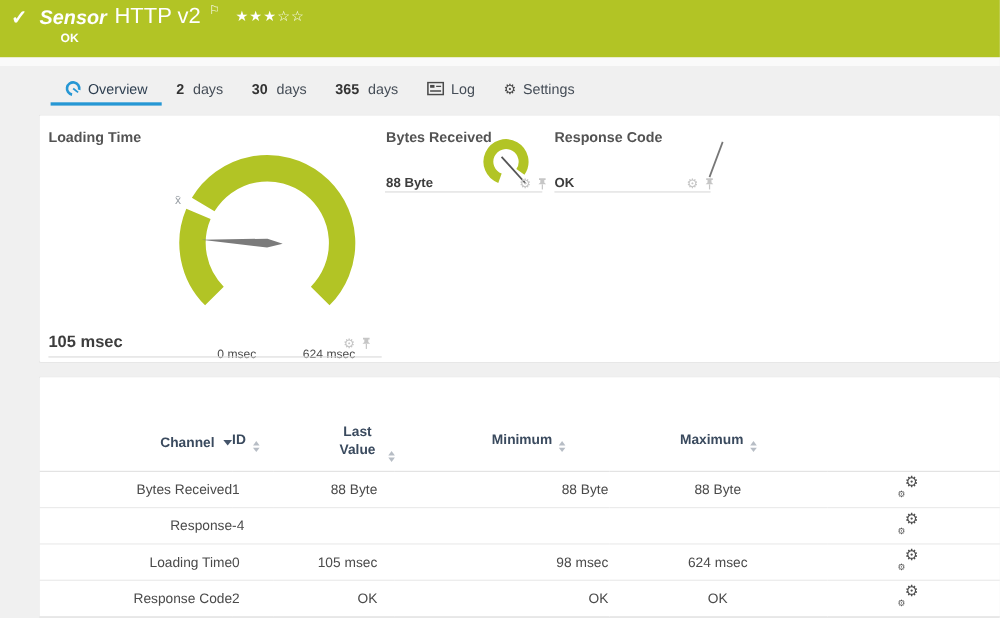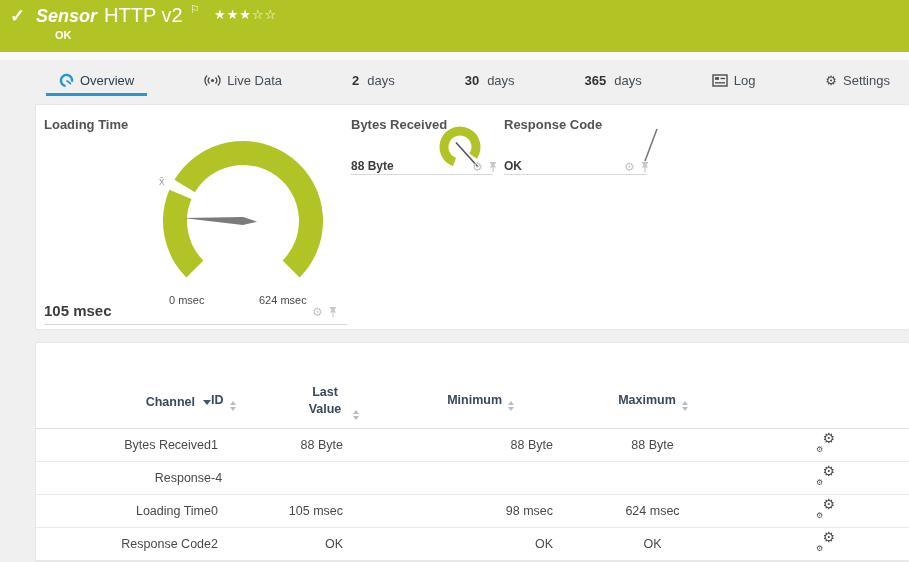--- a/index.html
+++ b/index.html
@@ -10,38 +10,38 @@
   .topbar { position:relative; height:52px; background:#b2c425; color:#fff; }
   .topbar .check { position:absolute; left:10px; top:5px; font-size:18px; font-weight:bold; }
   .topbar .kind  { position:absolute; left:36px; top:6px; font-size:18px; font-style:italic; font-weight:bold; }
   .topbar .name  { position:absolute; left:104px; top:4px; font-size:20px; font-weight:normal; }
   .topbar .flag  { position:absolute; left:190px; top:3px; font-size:11px; }
   .topbar .stars { position:absolute; left:214px; top:7px; font-size:13px; letter-spacing:1px; }
   .topbar .status{ position:absolute; left:55px; top:29px; font-size:11px; font-weight:bold; }
 
   
   .substrip { height:8px; background:#fafafa; }
-  .tabs { display:flex; justify-content:space-between; align-items:flex-end;
+  .tabs { display:flex; align-items:flex-end;
           height:36px; padding:0 6px 0 46px; }
   .tab { display:flex; align-items:center; gap:6px; padding:0 13px 8px 13px;
          font-size:13px; color:#454d57; cursor:pointer; white-space:nowrap; }
   .tab.active { border-bottom:3px solid #2697d4; padding-bottom:5px; color:#2d3e50; }
   .tab b { font-weight:bold; color:#333; margin-right:2px; }
   .tab svg, .tab .gearchar { flex:0 0 auto; }
   .gearchar { font-size:13px; color:#4a4a4a; line-height:1; }
 
   
   .panel { position:relative; margin-left:35px; width:874px; background:#fff;
            border:1px solid #e7e7e7; border-right:none; border-radius:2px; }
   .panel.gauges { margin-top:8px; height:226px; }
   .panel.tablep { margin-top:12px; height:220px; }
 
   .g-title { position:absolute; font-size:13px; font-weight:bold; color:#535353; }
   .g-value { position:absolute; font-weight:bold; color:#3d3d3d; }
-  .scale-label { position:absolute; width:64px; text-align:left; font-size:11px; color:#4a4a4a; }
+  .scale-label { position:absolute; width:64px; text-align:right; font-size:11px; color:#4a4a4a;margin-top:22px; }
   .hr { position:absolute; height:1px; background:#d9d9d9; }
   .footicons { position:absolute; display:flex; align-items:center; gap:5px; color:#c6c6c6; }
   .footicons .gearchar { color:#c6c6c6; font-size:12px; }
 
   
   table { border-collapse:collapse; width:100%; margin-top:33px; table-layout:fixed; }
   th { font-size:12.5px; font-weight:bold; color:#3a4a5e; height:52px; vertical-align:middle; }
   td { font-size:12.5px; color:#4a4a4a; height:33px; vertical-align:middle; }
   tbody tr { border-top:1px solid #e9e9e9; }
   thead tr { border-bottom:1px solid #e0e0e0; }
@@ -84,30 +84,20 @@
 
 <nav class="tabs">
   <div class="tab active">
     <svg width="15" height="15" viewBox="0 0 15 15">
       <circle cx="7.5" cy="7.5" r="5.6" fill="none" stroke="#2697d4" stroke-width="2.4" stroke-dasharray="26 9" transform="rotate(100 7.5 7.5)"></circle>
       <line x1="7.5" y1="7.5" x2="12" y2="11" stroke="#2697d4" stroke-width="1.6"></line>
     </svg>
     <span>Overview</span>
   </div>
   <div class="tab">
-    <svg width="17" height="13" viewBox="0 0 17 13">
-      <circle cx="8.5" cy="6.5" r="1.6" fill="#4a4a4a"></circle>
-      <path d="M5.5 3.5 A4.4 4.4 0 0 0 5.5 9.5" fill="none" stroke="#4a4a4a" stroke-width="1.3"></path>
-      <path d="M11.5 3.5 A4.4 4.4 0 0 1 11.5 9.5" fill="none" stroke="#4a4a4a" stroke-width="1.3"></path>
-      <path d="M3 1.5 A7.2 7.2 0 0 0 3 11.5" fill="none" stroke="#4a4a4a" stroke-width="1.3"></path>
-      <path d="M14 1.5 A7.2 7.2 0 0 1 14 11.5" fill="none" stroke="#4a4a4a" stroke-width="1.3"></path>
-    </svg>
-    <span>Live Data</span>
-  </div>
-  <div class="tab">
     <b>2</b>
     <span>days</span>
   </div>
   <div class="tab">
     <b>30</b>
     <span>days</span>
   </div>
   <div class="tab">
     <b>365</b>
     <span>days</span>

